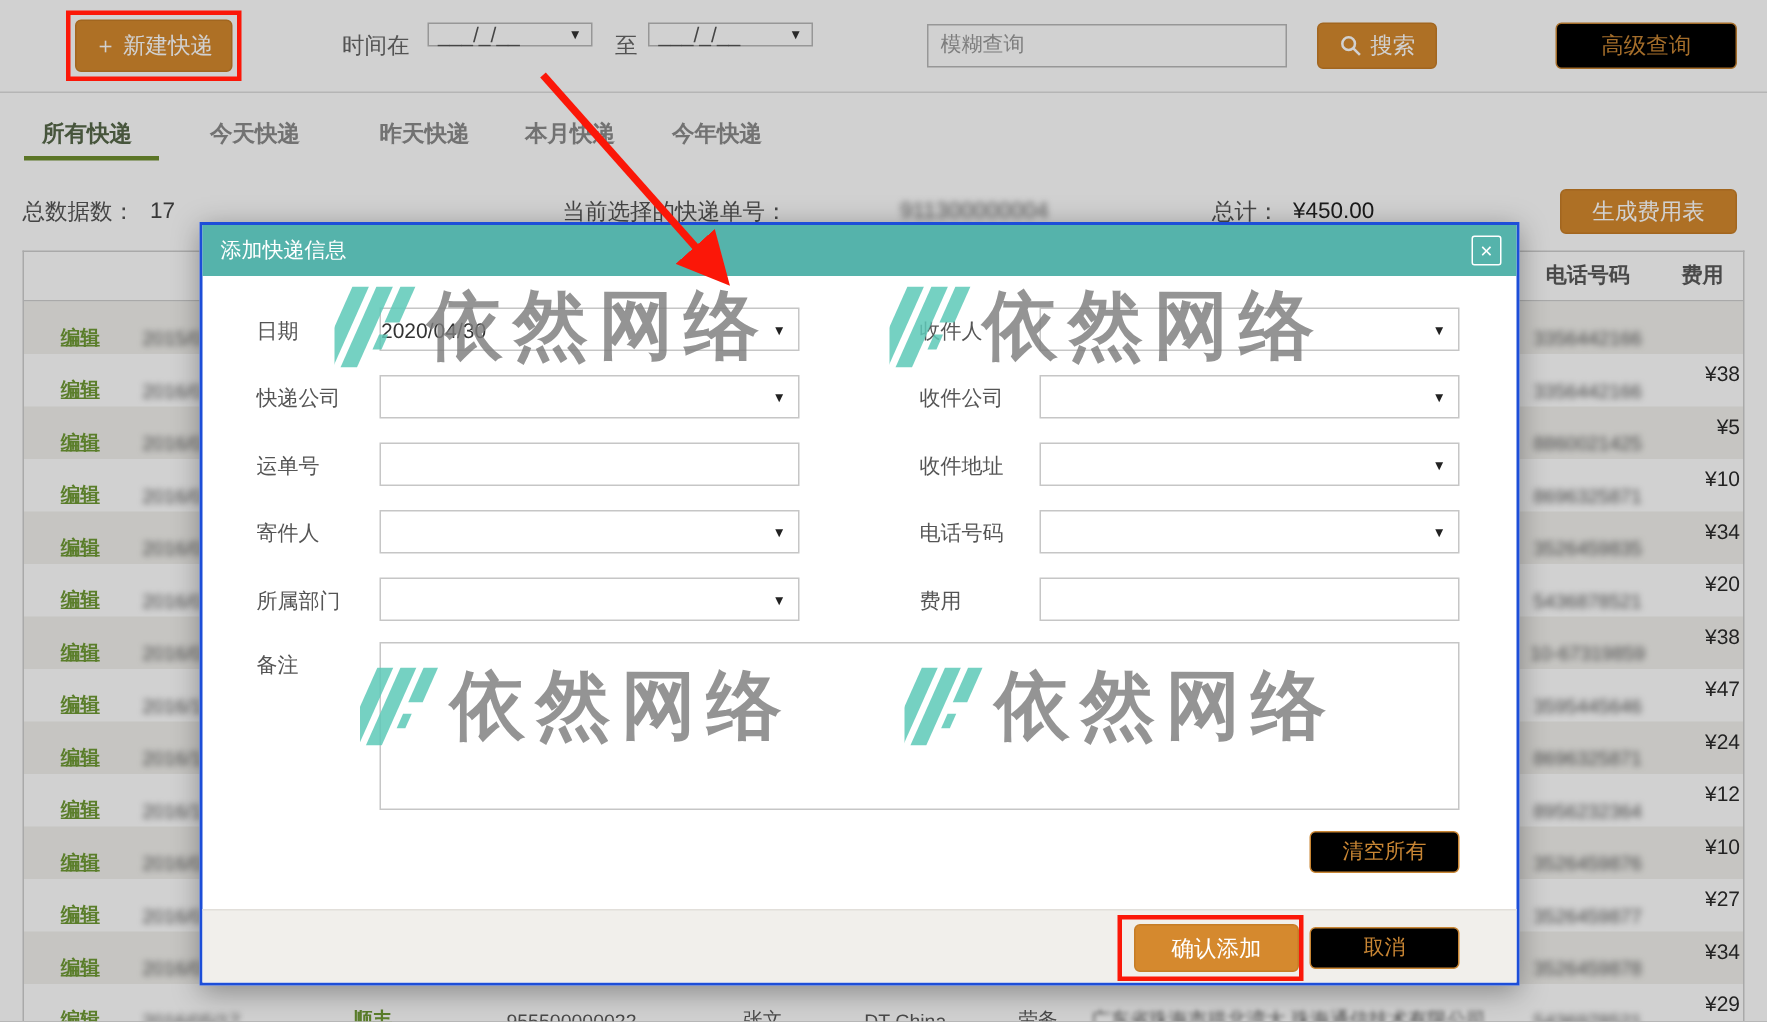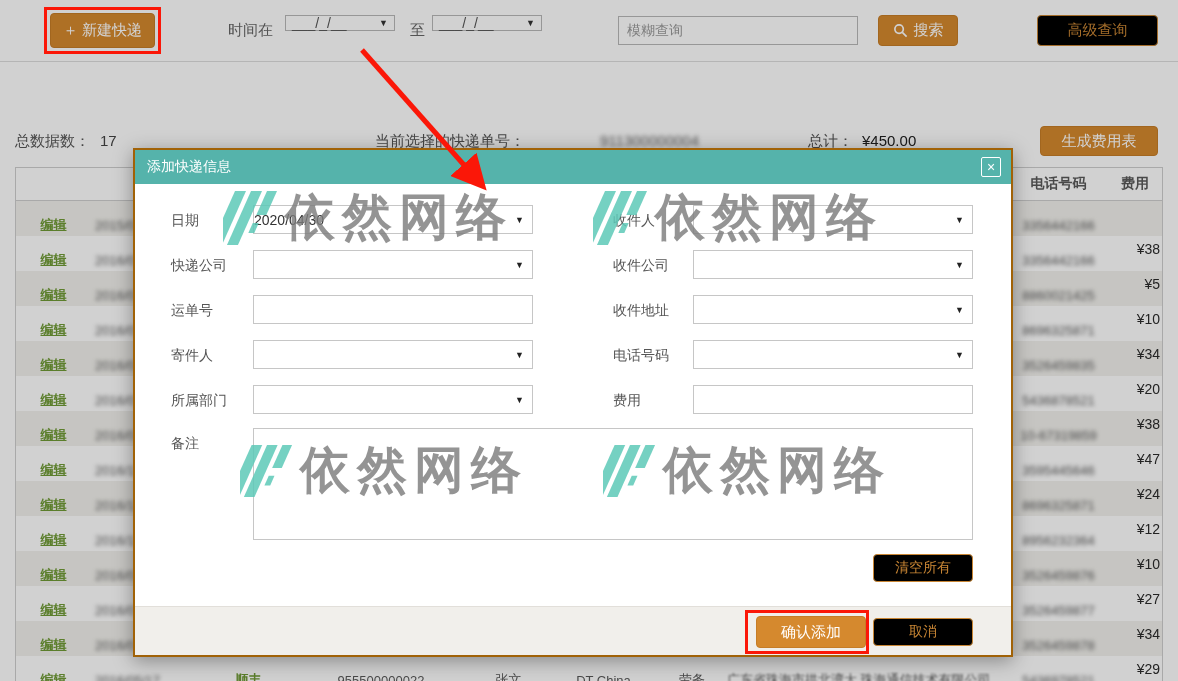--- a/index.html
+++ b/index.html
@@ -44,21 +44,21 @@
   .tc.c { text-align:center; } .tc.r { text-align:right;margin-top:48px; }
   .edit-link { color:#6f9a35; text-decoration:underline; font-weight:bold; cursor:pointer; }
   .fee { color:#2b2b2b; font-size:14px; }
   .blur2 { filter:blur(2px); } .blur1 { filter:blur(1.3px); }
 
   
   .dim { position:absolute; inset:0; background:rgba(0,0,0,0.18); z-index:10; }
 
   
   .modal { position:absolute; left:133px; top:148px; width:880px; height:509px; z-index:20;
-           background:#fff; border:2px solid #a16207; box-shadow:0 4px 18px rgba(0,0,0,.35); }
+           background:#fff; border:2px solid #1d4ed8; box-shadow:0 4px 18px rgba(0,0,0,.35); }
   .modal-head { position:absolute; left:0; top:0; width:100%; height:34px; background:#55b3ab; color:#fff;
                 display:flex; align-items:center; padding-left:12px; font-size:14px; }
   .modal-close { position:absolute; right:10px; top:7px; width:20px; height:20px; border:1px solid #fff;
                  color:#fff; font-size:14px; line-height:18px; text-align:center; cursor:pointer; border-radius:2px; }
   .f-label { position:absolute; font-size:14px; color:#555; }
   .f-box { position:absolute; width:280px; height:29px; border:1px solid #c6c6c6; background:#fff;
            font-size:14px; color:#333; display:flex; align-items:center; padding:0 0; cursor:pointer; }
   .f-box .caret { position:absolute; right:8px; font-size:9px; color:#222; }
   .f-input { position:absolute; width:280px; height:29px; border:1px solid #c6c6c6; font-size:14px; padding:0 8px; font-family:inherit; color:#333; }
   .remark { position:absolute; left:118px; top:278px; width:720px; height:112px; border:1px solid #c6c6c6; background:#fff; }
@@ -101,20 +101,28 @@
     <div class="btn btn-fill search-btn">
       <svg class="icon-search" viewBox="0 0 16 16">
           <circle cx="6.5" cy="6.5" r="4.5" fill="none" stroke="#fff" stroke-width="1.8"></circle>
           <line x1="10" y1="10" x2="14.5" y2="14.5" stroke="#fff" stroke-width="1.8"></line>
         </svg>
       <span>搜索</span>
     </div>
     <div class="btn btn-line adv-btn">高级查询</div>
   </div>
 
+  <div class="tabs">
+    <span class="tab active" style="left:28px">所有快递</span>
+    <span class="tab" style="left:140px">今天快递</span>
+    <span class="tab" style="left:253px">昨天快递</span>
+    <span class="tab" style="left:350px">本月快递</span>
+    <span class="tab" style="left:448px">今年快递</span>
+    <div class="tab-underline"></div>
+  </div>
 
   <div class="stats">
     <span class="lbl" style="position:absolute;left:15px;top:12px">总数据数：</span>
     <span style="position:absolute;left:100px;top:12px">17</span>
     <span class="lbl" style="position:absolute;left:375px;top:12px">当前选择的快递单号：</span>
     <span class="blur2" style="position:absolute;left:600px;top:12px;color:#666">911300000004</span>
     <span class="lbl" style="position:absolute;left:808px;top:12px">总计：</span>
     <span style="position:absolute;left:862px;top:12px;color:#222">¥450.00</span>
     <div class="btn btn-fill gen-btn">生成费用表</div>
   </div>

